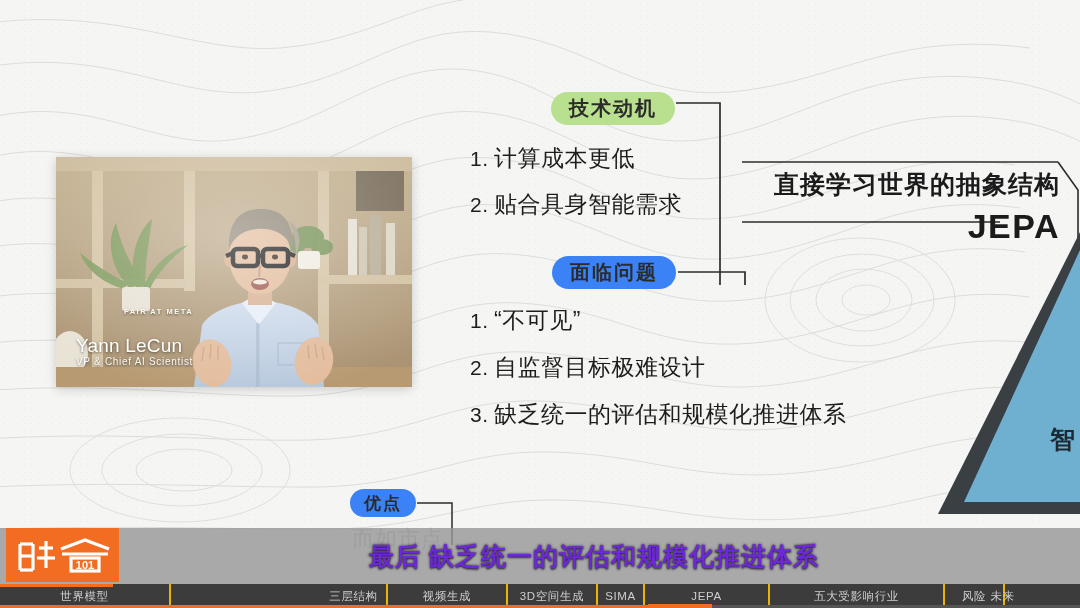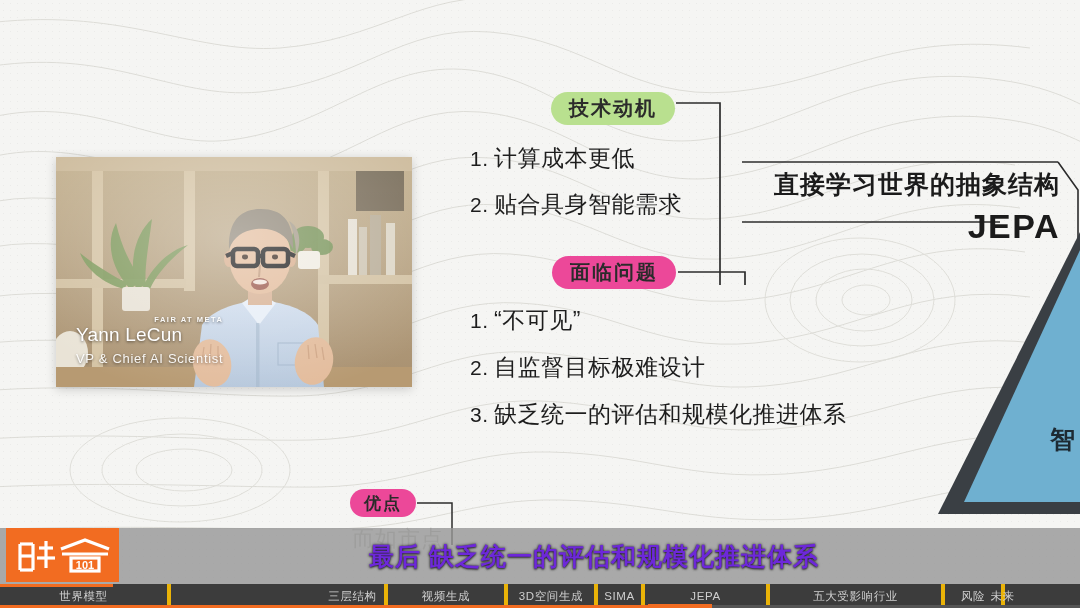--- a/index.html
+++ b/index.html
@@ -31,22 +31,22 @@
     box-shadow:0 2px 10px rgba(0,0,0,.18);
     background:#b9a88c;
   }
   #video-bg { position:absolute; inset:0; }
   .lower-third {
     position:absolute; left:20px; bottom:20px;
     color:#fff; text-shadow:0 1px 3px rgba(0,0,0,.55);
     line-height:1.12;
   }
   .lt-org { font-size:7.5px; letter-spacing:1.5px; font-weight:bold; opacity:.92;text-align:right; }
-  .lt-name { font-size:19px; font-weight:400; margin-top:0; letter-spacing:.2px;}
-  .lt-role { font-size:13px; letter-spacing:.7px; opacity:.9; margin-top:7px;}
+  .lt-name { font-size:19px; font-weight:400; margin-top:18px; letter-spacing:.2px;}
+  .lt-role { font-size:10px; letter-spacing:.7px; opacity:.9; margin-top:0;}
 
   
   .pill {
     position:absolute;
     border-radius:999px;
     color:#2b2b2b;
     font-weight:bold;
     display:flex; align-items:center; justify-content:center;
     letter-spacing:2px;
   }
@@ -112,21 +112,21 @@
 
   
   #chapter-bar {
     position:absolute; left:0; top:584px; width:1080px; height:24px;
     background:#3c3c3c;
   }
   .chap {
     position:absolute; top:0; height:24px;
     display:flex; align-items:center; justify-content:center;
     color:#cfcfcf; font-size:11.5px; letter-spacing:.6px;
-    border-right:4px solid #eab308;
+    border-right:2px solid #eab308;
   }
   .chap.last { border-right:none; }
   #progress-base {
     position:absolute; left:0; bottom:0; width:1080px; height:3px;
     background:#555;
   }
   #progress-done {
     position:absolute; left:0; bottom:0; height:3px; background:#f26c21;
   }
   #progress-active {
@@ -291,22 +291,22 @@
     </svg>
 
     <div class="lower-third">
       <div class="lt-org">FAIR AT META</div>
       <div class="lt-name">Yann LeCun</div>
       <div class="lt-role">VP &amp; Chief AI Scientist</div>
     </div>
   </div>
 
   <div class="pill" id="pill-tech" style="background: rgb(185, 224, 143);">技术动机</div>
-  <div class="pill" id="pill-issue" style="background: #ec4899; text-align: right;">面临问题</div>
-  <div class="pill" id="pill-pros" style="background: #ec4899;">优点</div>
+  <div class="pill" id="pill-issue" style="background: #3b82f6; text-align: right;">面临问题</div>
+  <div class="pill" id="pill-pros" style="background: #3b82f6;">优点</div>
 
   <div class="list" id="list-tech">
     <div class="row">
       <span class="num">1.</span>
       <span class="txt">计算成本更低</span>
     </div>
     <div class="row">
       <span class="num">2.</span>
       <span class="txt">贴合具身智能需求</span>
     </div>

